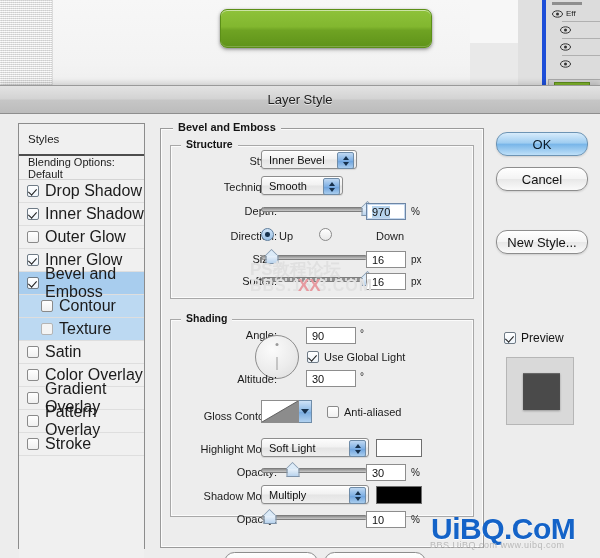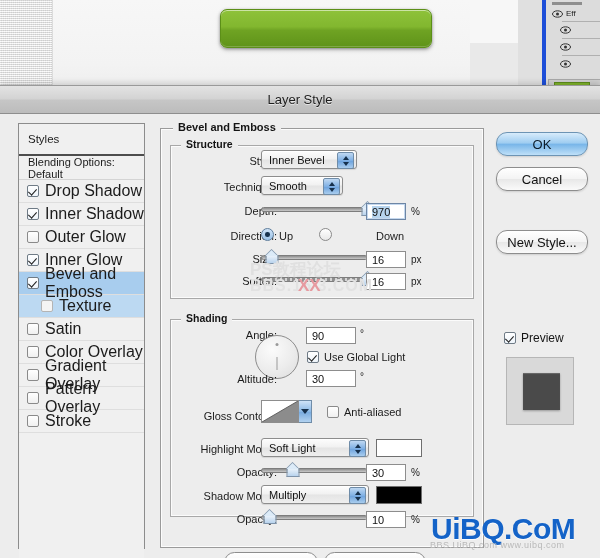--- a/index.html
+++ b/index.html
@@ -478,20 +478,24 @@
         </div>
         <div class="style-row">
           <span class="cb on"></span>
           <span>Inner Glow</span>
         </div>
         <div class="style-row selected">
           <span class="cb on"></span>
           <span>Bevel and Emboss</span>
         </div>
         <div class="style-row sub subsel">
+          <span class="cb"></span>
+          <span>Contour</span>
+        </div>
+        <div class="style-row sub subsel">
           <span class="cb dim"></span>
           <span>Texture</span>
         </div>
         <div class="style-row">
           <span class="cb"></span>
           <span>Satin</span>
         </div>
         <div class="style-row">
           <span class="cb"></span>
           <span>Color Overlay</span>

